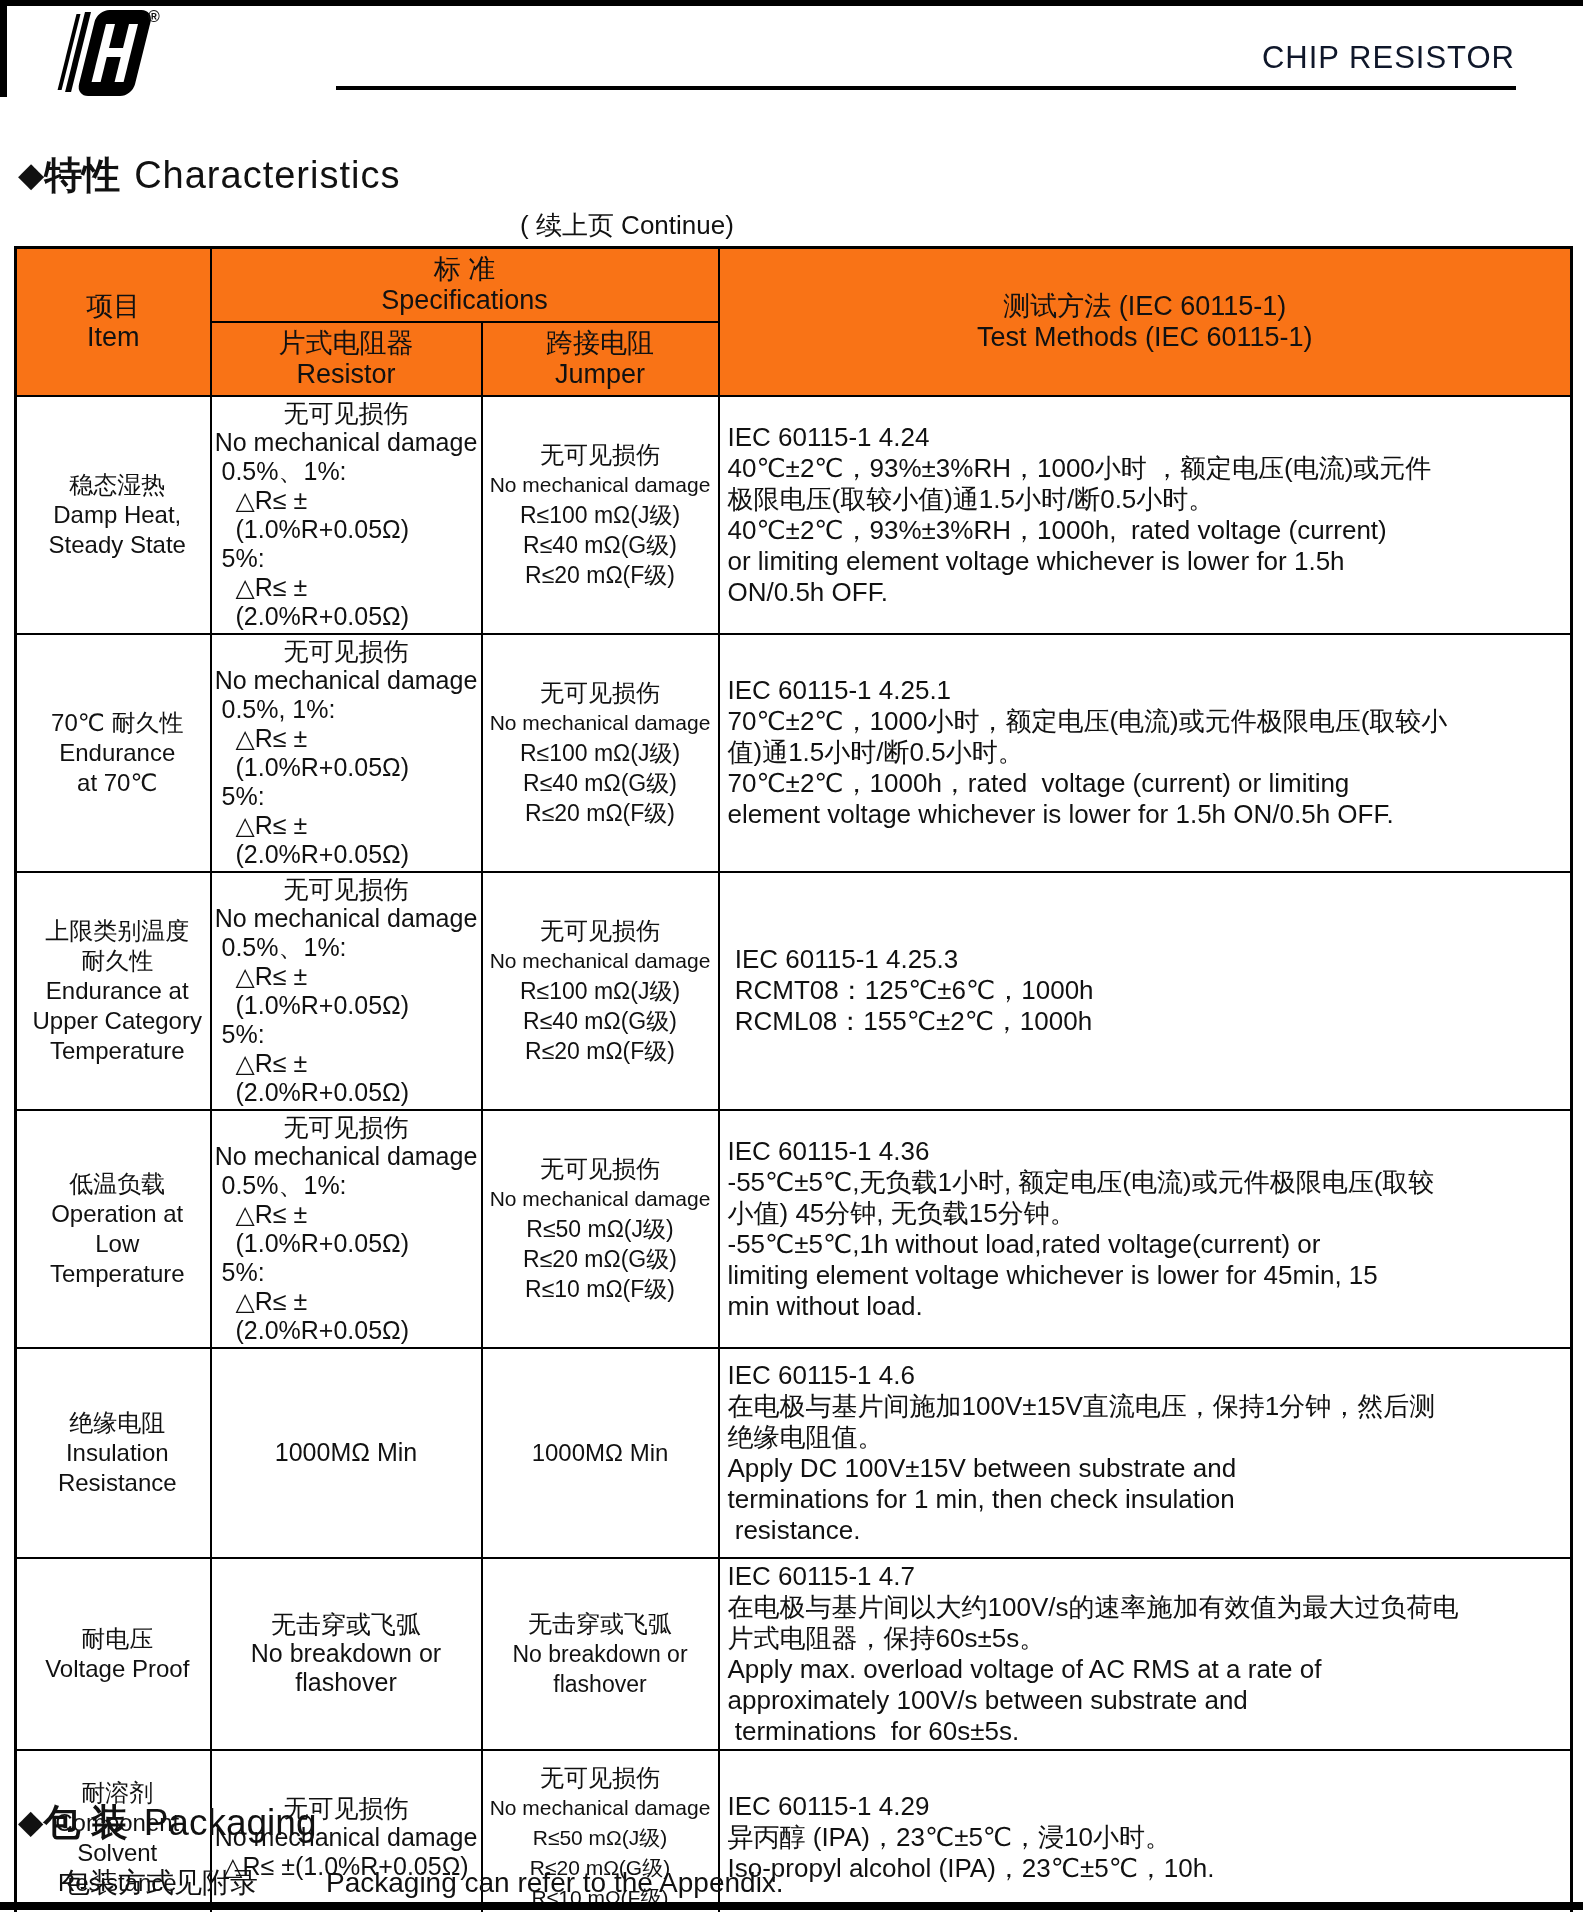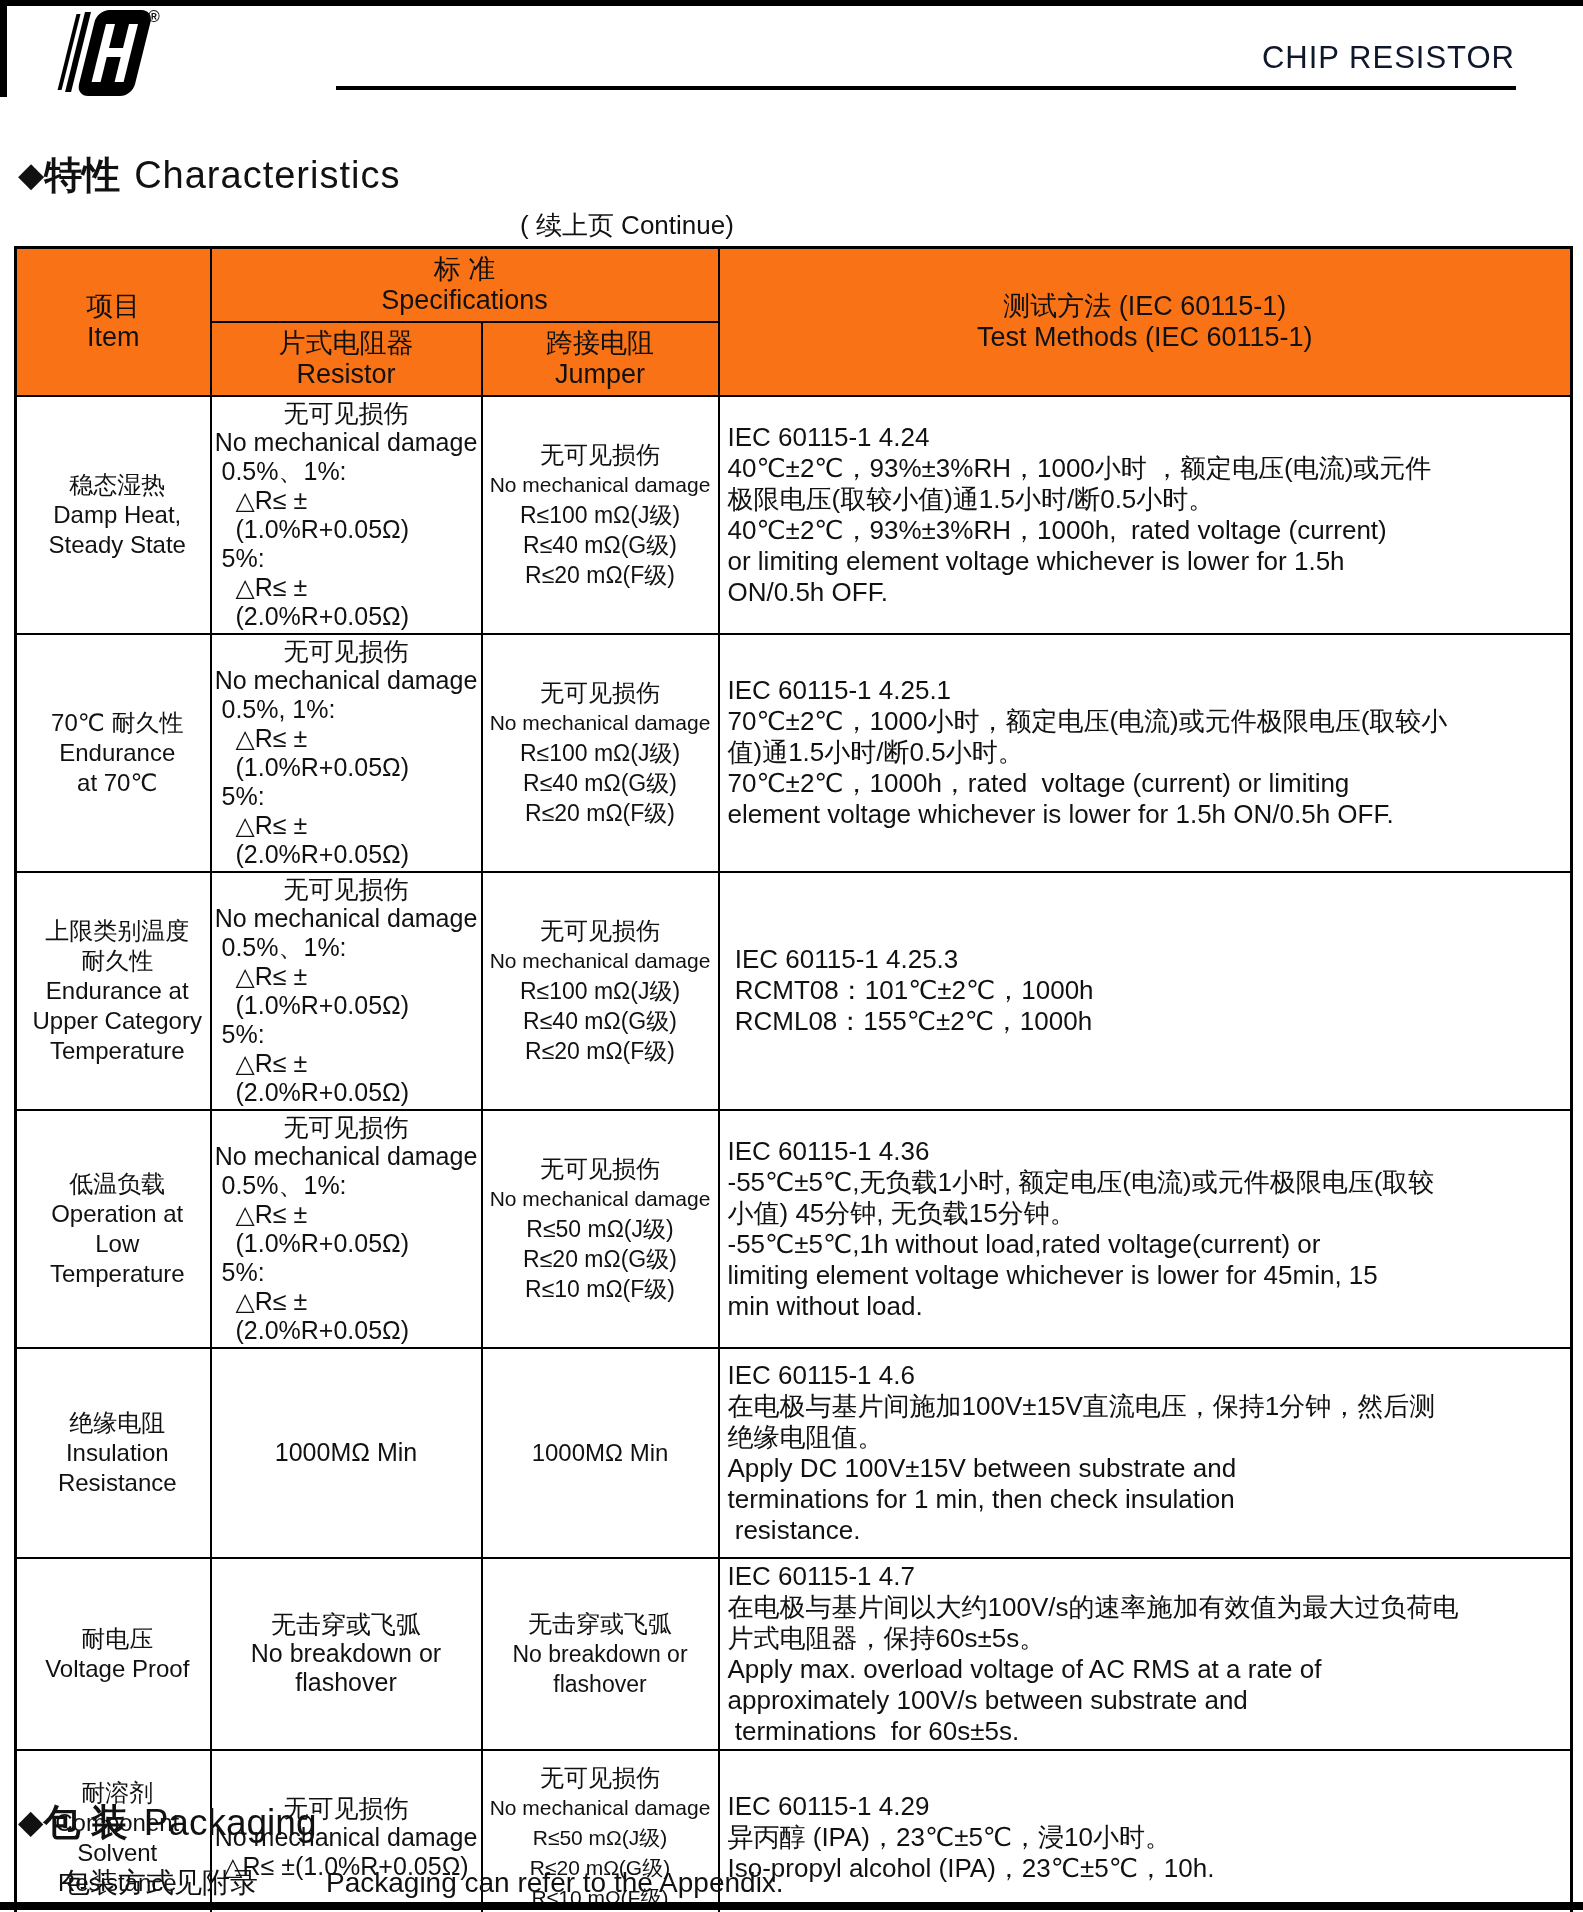--- a/index.html
+++ b/index.html
@@ -201,21 +201,21 @@
           </td>
           <td class="cell jumper">
             <div class="ln">无可见损伤</div>
             <div class="ln sm">No mechanical damage</div>
             <div class="ln">R≤100 mΩ(J级)</div>
             <div class="ln">R≤40 mΩ(G级)</div>
             <div class="ln">R≤20 mΩ(F级)</div>
           </td>
           <td class="cell test">
             <div class="ln"> IEC 60115-1 4.25.3</div>
-            <div class="ln"> RCMT08：101℃±2℃，1000h</div>
+            <div class="ln"> RCMT08：125℃±6℃，1000h</div>
             <div class="ln"> RCML08：155℃±2℃，1000h</div>
           </td>
         </tr>
         <tr style="height: 191px;">
           <td class="cell item">
             <div class="ln">低温负载</div>
             <div class="ln">Operation at</div>
             <div class="ln">Low Temperature</div>
           </td>
           <td class="cell resistor">

